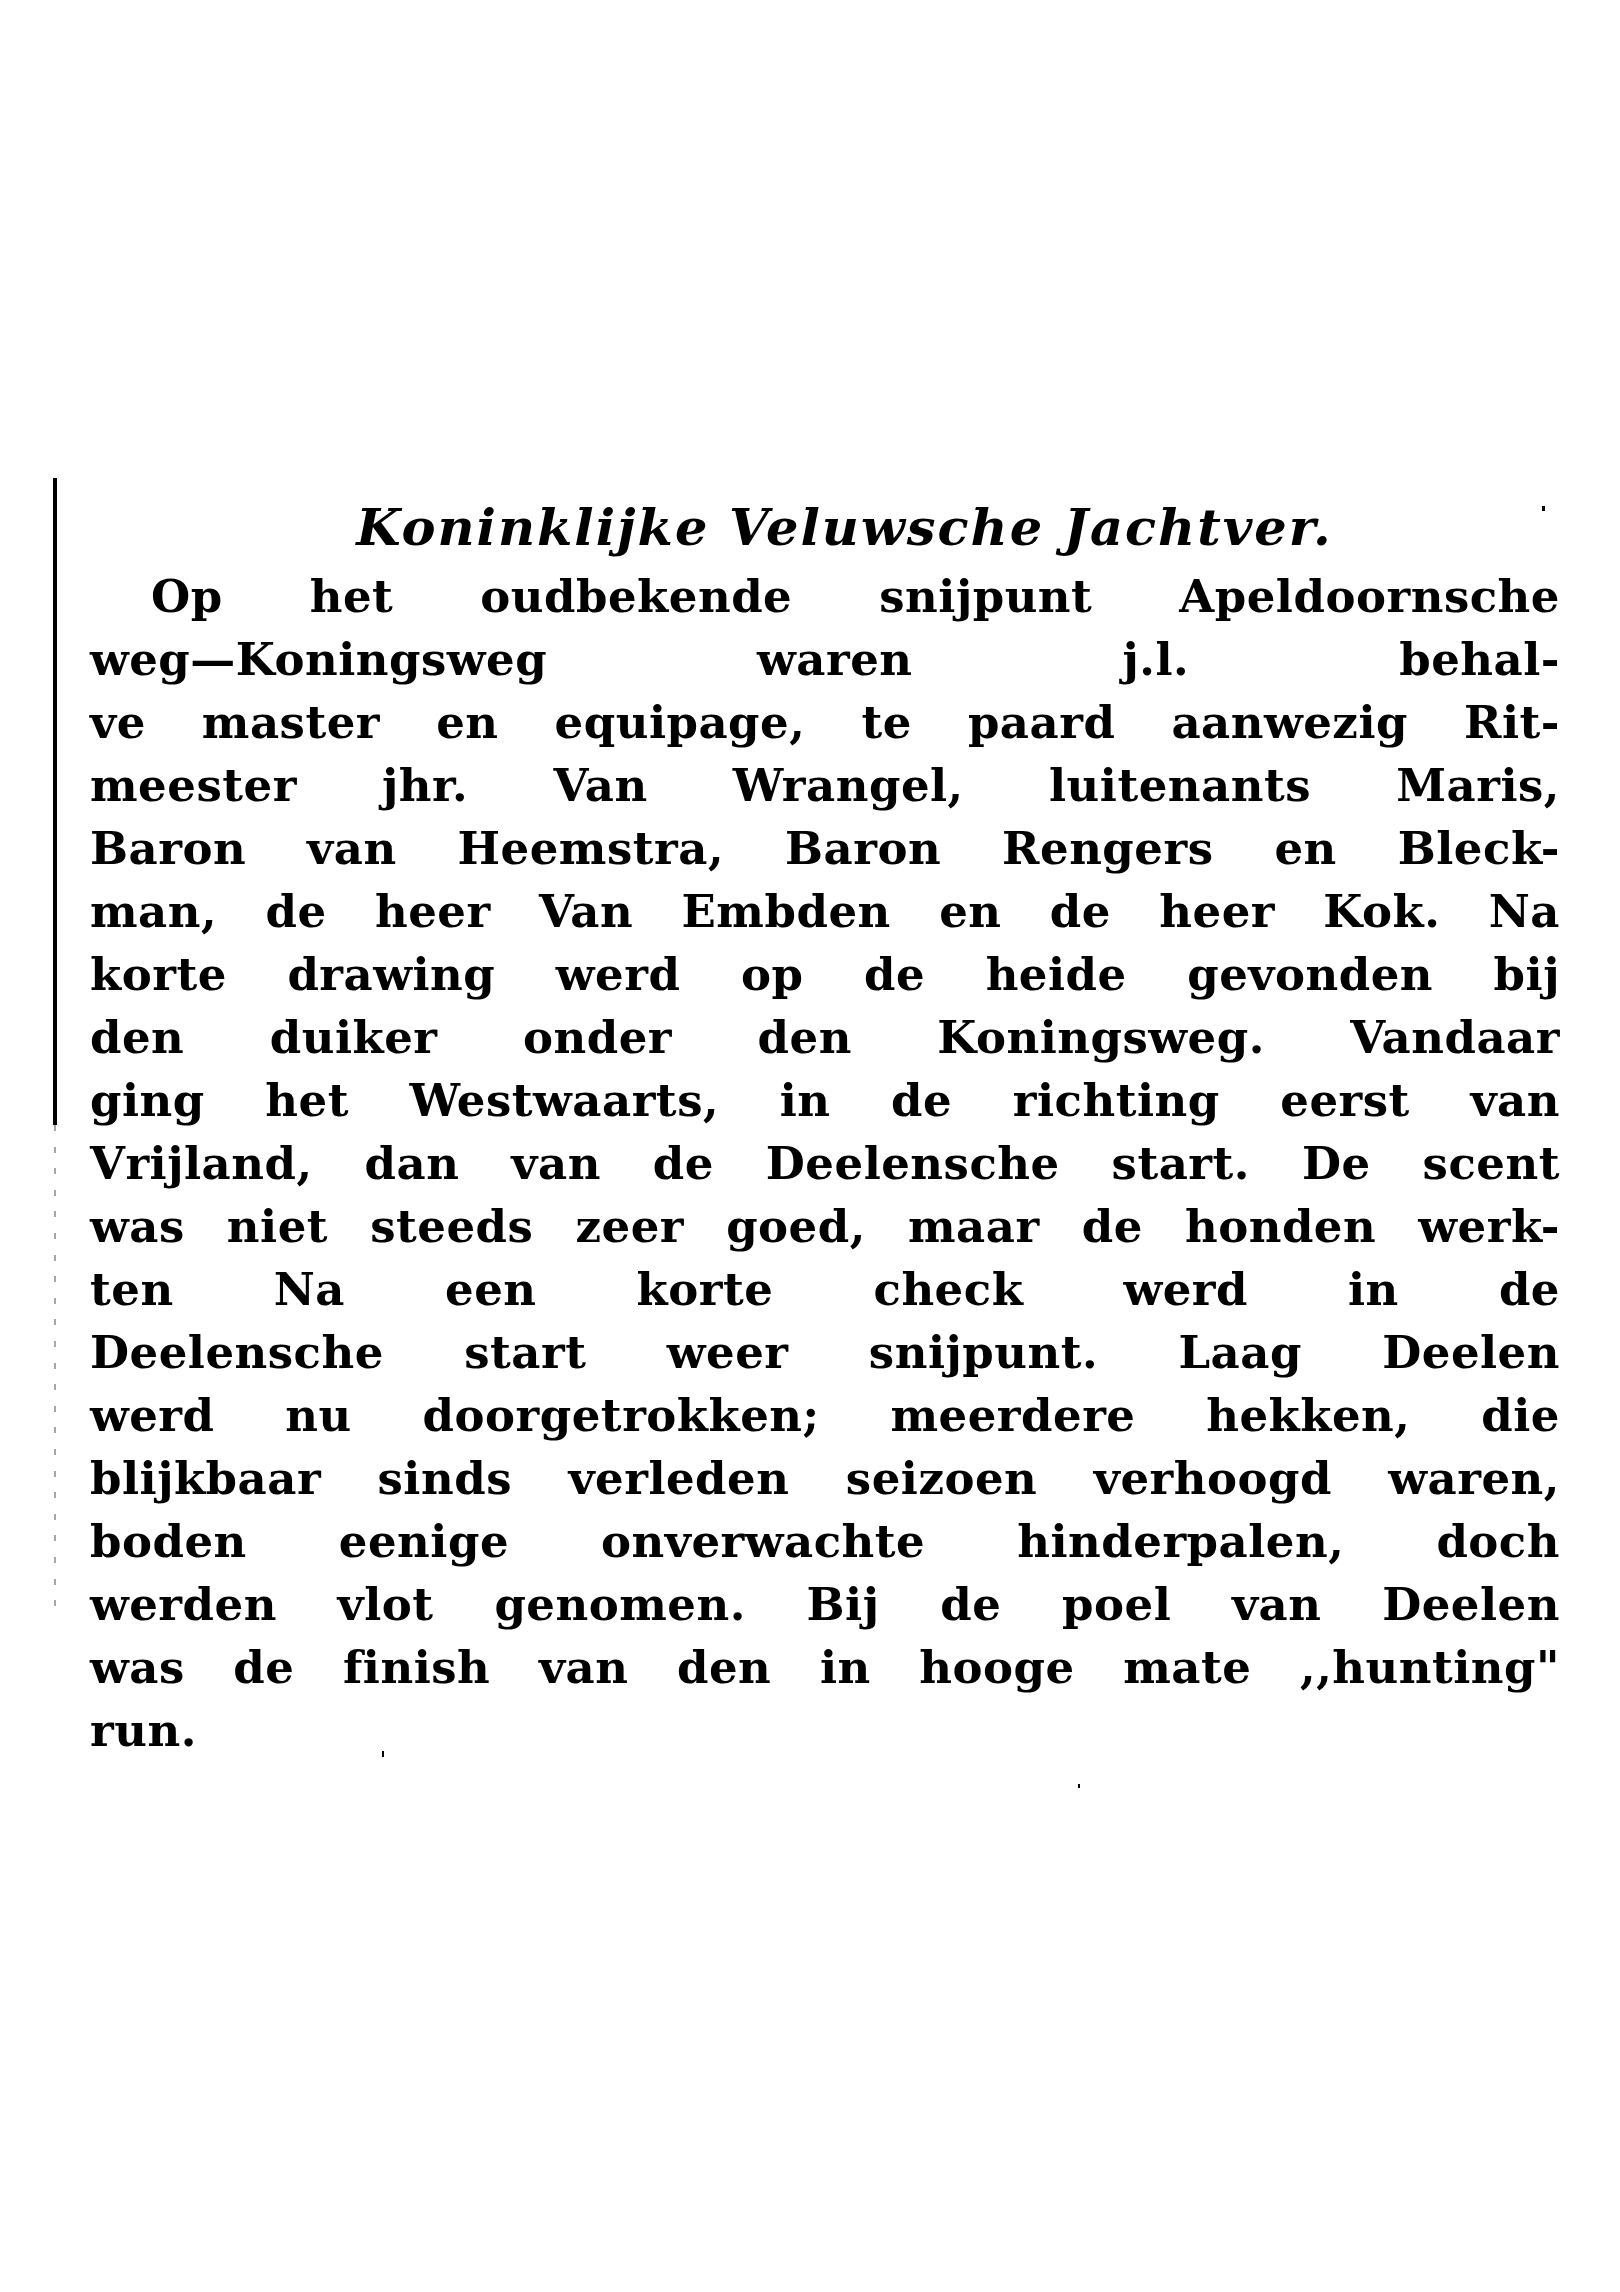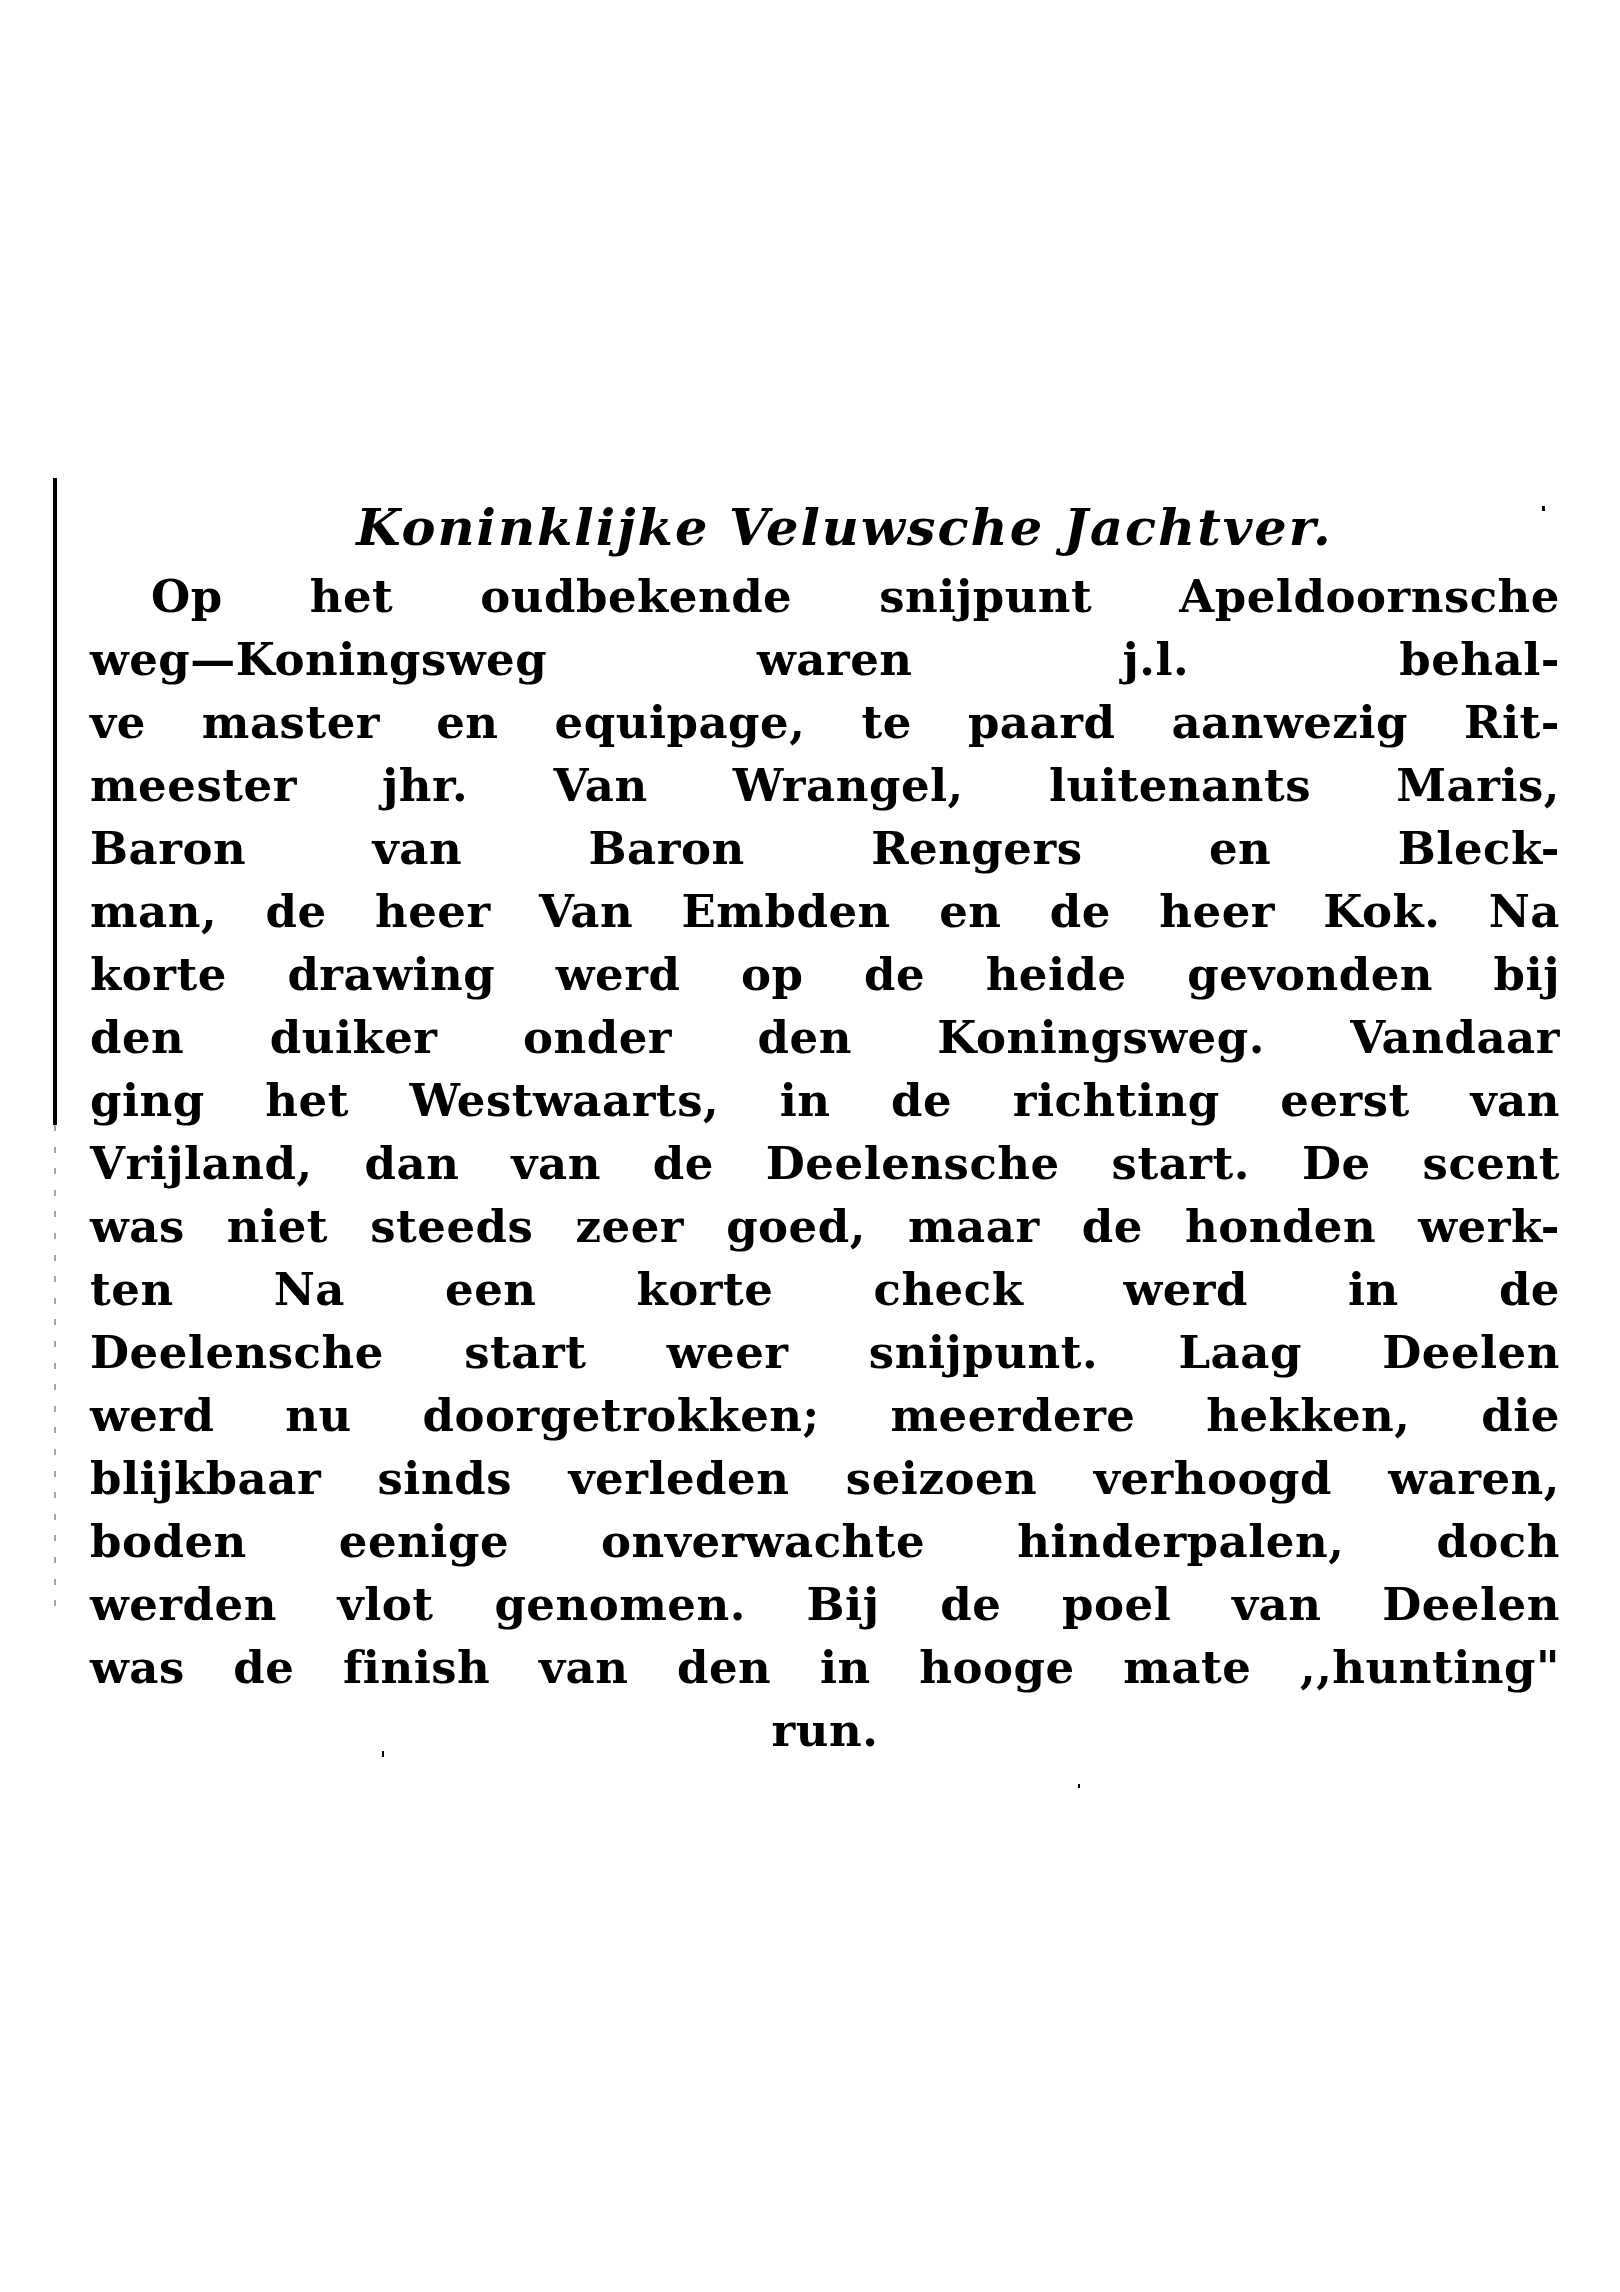--- a/index.html
+++ b/index.html
@@ -10,21 +10,21 @@
   .article { position:absolute; left:90px; top:485px; width:1470px; }
   .title { text-align:center; font-family:"DejaVu Serif", serif; font-style:italic; font-weight:bold;
     font-size:51px; line-height:69px; margin:8px 0 0 39px; letter-spacing:2px; color:#000; }
   .body { margin:0; font-family:"DejaVu Serif", serif; font-weight:bold; color:#000; }
   .line { display:block; height:57px; line-height:57px; font-size:45px;
     text-align:justify; text-align-last:justify; white-space:nowrap; letter-spacing:0.5px;margin-top:6px; }
   .line.last { text-align-last:left; }
   .line.indent { padding-left:61px; }
   .line span { white-space:pre; }
   .just { display:flex; justify-content:space-between; }
-  .just.last { justify-content:center; gap:13.7px; }
+  .just.last { justify-content:flex-start; gap:13.7px; }
   .just.indent { padding-left:61px; }
   .speck { position:absolute; background:#000; }
 </style>
 </head>
 <body>
 
 <div class="rule"></div>
 <div class="rule-faint"></div>
 
 <div class="article">
@@ -57,20 +57,21 @@
         <span>meester</span>
         <span>jhr.</span>
         <span>Van</span>
         <span>Wrangel,</span>
         <span>luitenants</span>
         <span>Maris,</span>
       </div>
       <div class="line just">
         <span>Baron</span>
         <span>van</span>
+        <span>Heemstra,</span>
         <span>Baron</span>
         <span>Rengers</span>
         <span>en</span>
         <span>Bleck-</span>
       </div>
       <div class="line just">
         <span>man,</span>
         <span>de</span>
         <span>heer</span>
         <span>Van</span>

